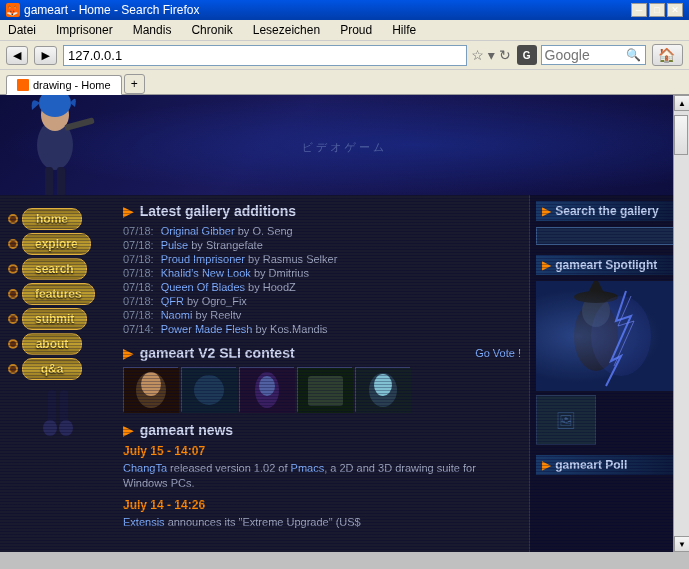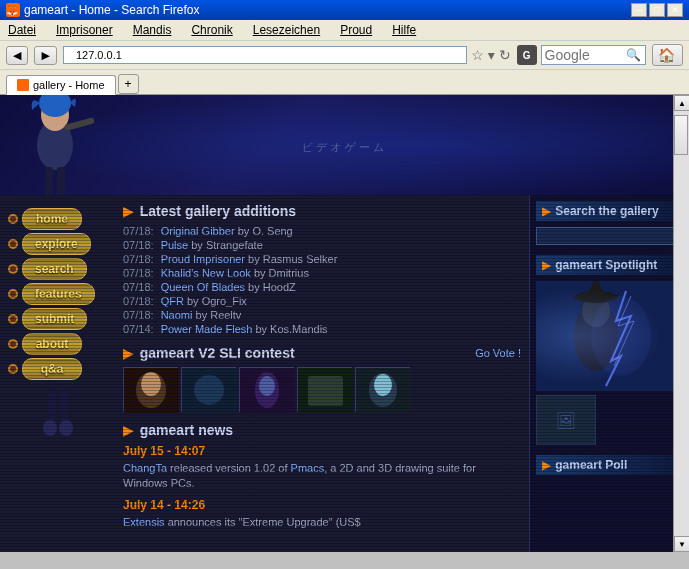--- a/index.html
+++ b/index.html
@@ -3,27 +3,27 @@
   <meta charset="utf-8">
   <style>
     * { margin: 0; padding: 0; box-sizing: border-box; }
     body { font-family: Arial, sans-serif; font-size: 12px; background: #c0c0c0; width: 689px; height: 569px; overflow: hidden; }
     .title-bar { background: linear-gradient(to bottom, #0054e3, #003cab); color: white; font-size: 12px; padding: 3px 6px; display: flex; align-items: center; justify-content: space-between; }
     .title-bar-left { display: flex; align-items: center; gap: 4px; }
     .title-icon { width: 14px; height: 14px; background: #ff6600; border-radius: 2px; font-size: 10px; display: flex; align-items: center; justify-content: center; color: white; }
     .window-controls { display: flex; gap: 2px; }
     .win-btn { width: 16px; height: 14px; background: #ece9d8; border: 1px solid #999; font-size: 9px; display: flex; align-items: center; justify-content: center; cursor: pointer; }
 
-    .menu-bar { background: #ece9d8; padding: 2px 4px; display: flex; gap: 12px; font-size: 12px; border-bottom: 1px solid #ccc; text-decoration: underline; }
+    .menu-bar { background: #ece9d8; padding: 2px 4px; display: flex; gap: 12px; font-size: 12px; border-bottom: 1px solid #ccc; }
     .menu-item { cursor: pointer; padding: 1px 4px; }
 
     .toolbar { background: #ece9d8; padding: 3px 6px; display: flex; align-items: center; gap: 6px; border-bottom: 1px solid #ccc; }
     .nav-btn { background: linear-gradient(to bottom, #f5f5f5, #ddd); border: 1px solid #999; border-radius: 3px; padding: 2px 6px; font-size: 11px; cursor: pointer; display: flex; align-items: center; gap: 2px; }
     .address-bar { flex: 1; display: flex; align-items: center; gap: 4px; }
-    .address-input { flex: 1; border: 1px solid #7b9ebd; padding: 2px 12px; font-size: 11px; background: white; }
+    .address-input { flex: 1; border: 1px solid #7b9ebd; padding: 2px 4px; font-size: 13px; background: white; }
     .star-btn, .reload-btn { background: none; border: none; cursor: pointer; font-size: 14px; color: #666; }
     .search-box-bar { display: flex; align-items: center; border: 1px solid #7b9ebd; background: white; padding: 1px 3px; gap: 2px; }
     .search-input-bar { border: none; outline: none; width: 80px; font-size: 14px; }
 
     .tabs-bar { background: #ece9d8; padding: 4px 6px 0; display: flex; align-items: flex-end; gap: 2px; border-bottom: 1px solid #999; }
     .tab { background: linear-gradient(to bottom, #f5f5f5, #ddd); border: 1px solid #999; border-bottom: none; padding: 3px 10px; font-size: 11px; display: flex; align-items: center; gap: 4px; cursor: pointer; border-radius: 3px 3px 0 0; }
     .tab.active { background: white; border-bottom: 1px solid white; margin-bottom: -1px; }
     .tab-favicon { width: 12px; height: 12px; background: #ff6600; border-radius: 1px; }
     .tab-new { background: #ece9d8; border: 1px solid #999; padding: 2px 6px; border-radius: 3px; cursor: pointer; }
 
@@ -148,21 +148,21 @@
         <input class="search-input-bar" placeholder="Google" style="">
         <span style="color:#666;font-size:12px;">🔍</span>
       </div>
     </div>
     <button class="nav-btn" style="font-size:14px;">🏠</button>
   </div>
 
   <div class="tabs-bar">
     <div class="tab active">
       <div class="tab-favicon"></div>
-      <span>gallery - Home</span>
+      <span>drawing - Home</span>
     </div>
     <div class="tab-new">+</div>
   </div>
 
   <div class="page-content">
     <div class="site">
 
       <div class="site-header">
         <div class="header-bg"></div>
 

